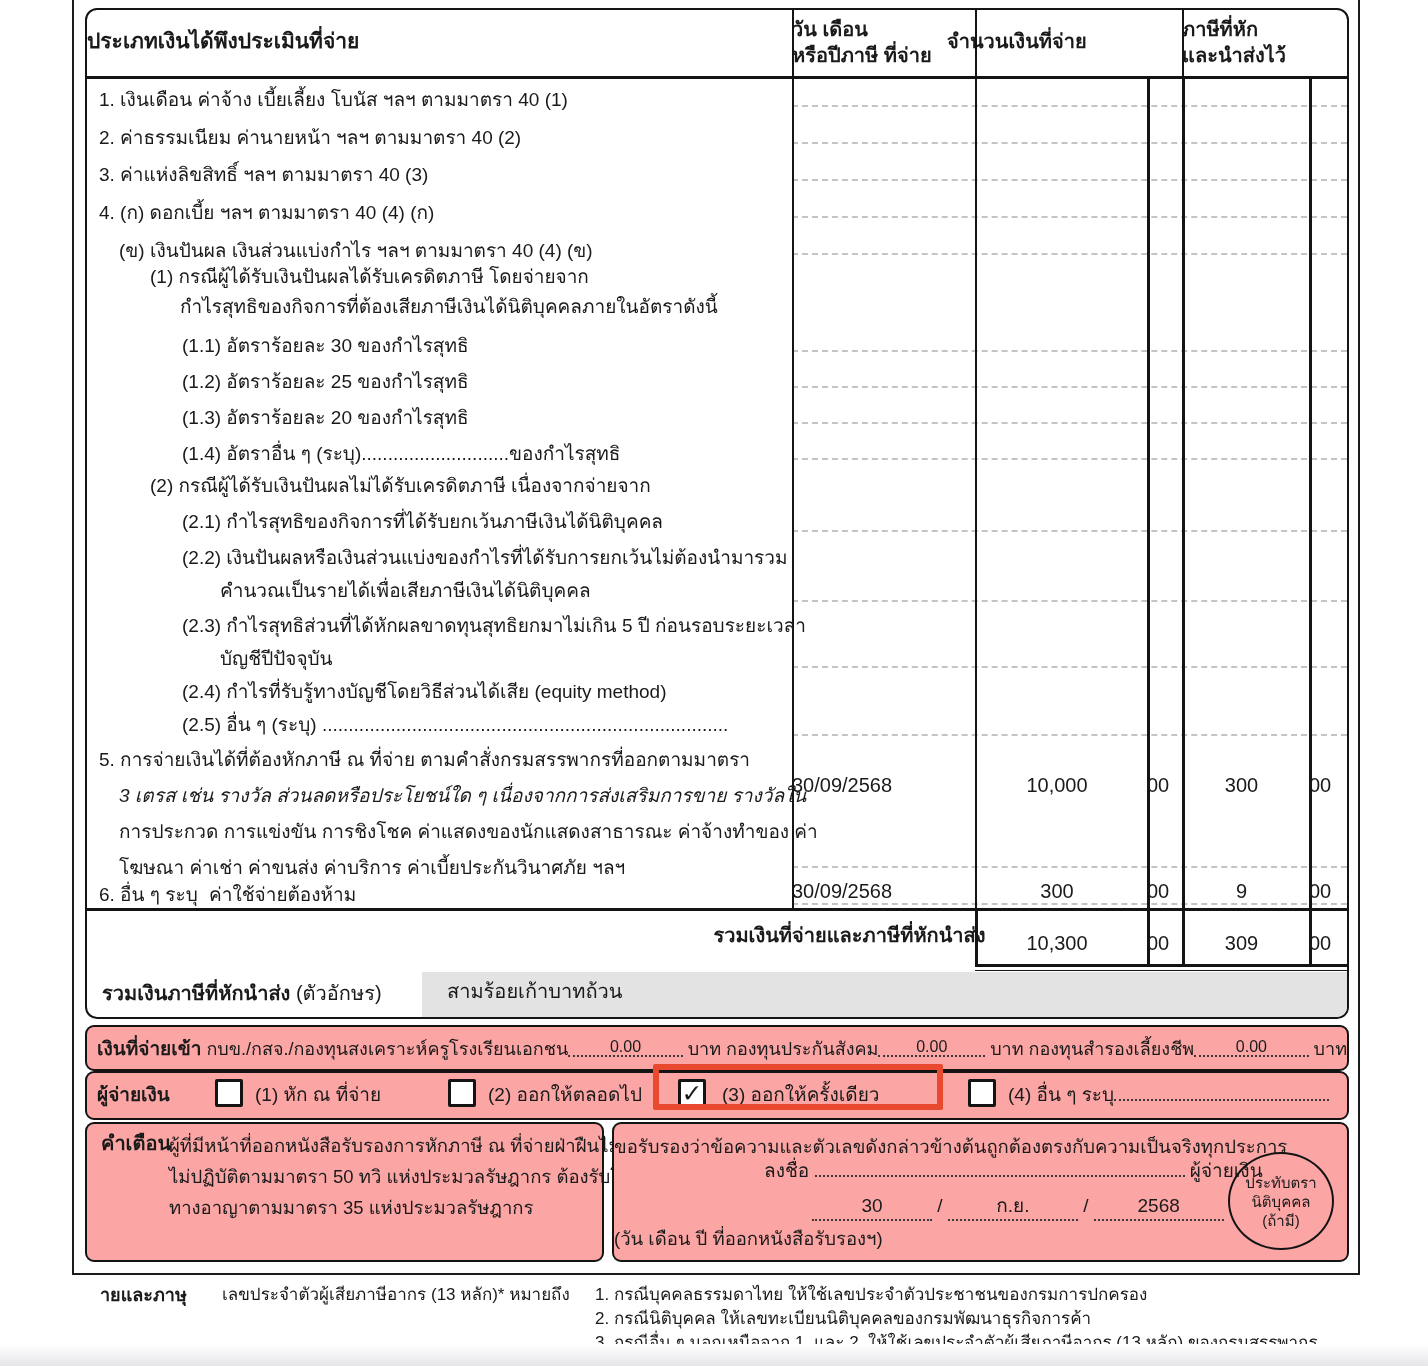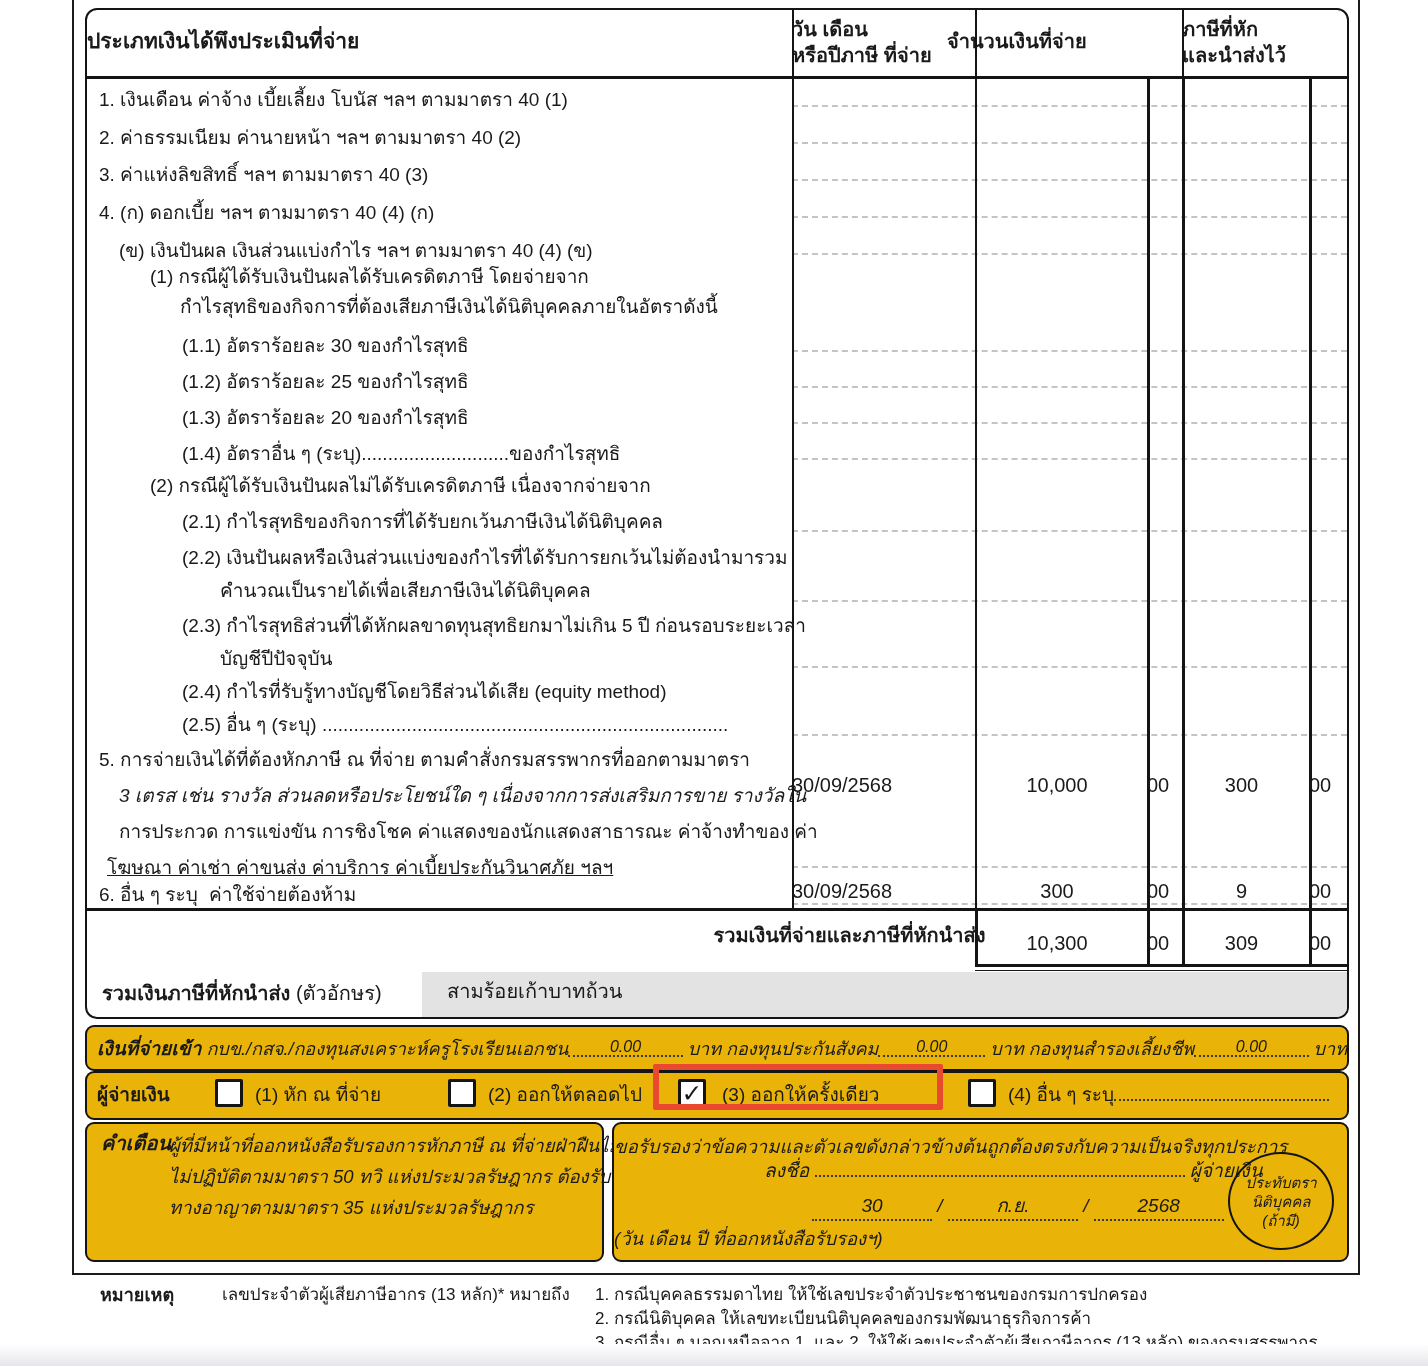--- a/index.html
+++ b/index.html
@@ -21,21 +21,21 @@
   .vline.thick{border-left-width:3px;}
   .dashed{height:0;border-top:2px dashed #c4c4c4;left:705px;width:555px;}
   .hdr{font-size:20px;font-weight:bold;line-height:26px;}
   .cellval{font-size:20px;line-height:26px;white-space:nowrap;}
   .graybox{background:#e3e3e3;}
 
   .dotfill{display:inline-block;border-bottom:2px dotted #3a3a3a;text-align:center;vertical-align:baseline;}
   .smallval{font-size:16px;line-height:16px;}
 
   
-  .obox{border:2.5px solid #141414;border-radius:9px;background:#eab308;font-style:italic;}
+  .obox{border:2.5px solid #141414;border-radius:9px;background:#fca5a5;}
   .checkbox{width:28px;height:28px;border:3px solid #141414;border-radius:2px;background:#fff;box-sizing:border-box;
             display:flex;align-items:center;justify-content:center;font-size:25px;font-weight:bold;line-height:1;}
   .redrect{border:6px solid #e8492f;border-radius:2px;background:transparent;}
 
   .stamp{border:2.5px solid #141414;border-radius:50%;display:flex;flex-direction:column;align-items:center;justify-content:center;
          font-size:15px;line-height:19px;text-align:center;}
 
   .note{font-size:17px;line-height:24px;white-space:nowrap;}
   .bottom-fade{left:0;top:1344px;width:1428px;height:22px;background:linear-gradient(#ffffff,#e6e6ea);}
 </style>
@@ -102,21 +102,21 @@
     <div class="abs t" style="left:95px;top:498px;">(2.1) กำไรสุทธิของกิจการที่ได้รับยกเว้นภาษีเงินได้นิติบุคคล</div>
     <div class="abs t" style="left:95px;top:534px;">(2.2) เงินปันผลหรือเงินส่วนแบ่งของกำไรที่ได้รับการยกเว้นไม่ต้องนำมารวม</div>
     <div class="abs t" style="left:133px;top:567px;">คำนวณเป็นรายได้เพื่อเสียภาษีเงินได้นิติบุคคล</div>
     <div class="abs t" style="left:95px;top:602px;">(2.3) กำไรสุทธิส่วนที่ได้หักผลขาดทุนสุทธิยกมาไม่เกิน 5 ปี ก่อนรอบระยะเวลา</div>
     <div class="abs t" style="left:133px;top:635px;">บัญชีปีปัจจุบัน</div>
     <div class="abs t" style="left:95px;top:668px;">(2.4) กำไรที่รับรู้ทางบัญชีโดยวิธีส่วนได้เสีย (equity method)</div>
     <div class="abs t" style="left:95px;top:701px;">(2.5) อื่น ๆ (ระบุ) .............................................................................</div>
     <div class="abs t" style="left:12px;top:736px;">5. การจ่ายเงินได้ที่ต้องหักภาษี ณ ที่จ่าย ตามคำสั่งกรมสรรพากรที่ออกตามมาตรา</div>
     <div class="abs t" style="left:32px;top:772px;font-style:italic;">3 เตรส เช่น รางวัล ส่วนลดหรือประโยชน์ใด ๆ เนื่องจากการส่งเสริมการขาย รางวัลใน</div>
     <div class="abs t" style="left:32px;top:808px;">การประกวด การแข่งขัน การชิงโชค ค่าแสดงของนักแสดงสาธารณะ ค่าจ้างทำของ ค่า</div>
-    <div class="abs t" style="left:20px;top:844px;text-decoration:underline;">โฆษณา ค่าเช่า ค่าขนส่ง ค่าบริการ ค่าเบี้ยประกันวินาศภัย ฯลฯ</div>
+    <div class="abs t" style="left:32px;top:844px;">โฆษณา ค่าเช่า ค่าขนส่ง ค่าบริการ ค่าเบี้ยประกันวินาศภัย ฯลฯ</div>
 
     <div class="abs t" style="left:12px;top:871px;">
       <span>6. อื่น ๆ ระบุ</span>
       <span class="dotfill" style="width:455px;text-align:left;padding-left:6px;">ค่าใช้จ่ายต้องห้าม</span>
     </div>
 
     <div class="abs cellval center" style="left:705px;top:762px;width:183px;">30/09/2568</div>
     <div class="abs cellval right" style="left:888px;top:762px;width:164px;">10,000</div>
     <div class="abs cellval center" style="left:1060px;top:762px;width:35px;">00</div>
     <div class="abs cellval right" style="left:1095px;top:762px;width:119px;">300</div>
@@ -212,20 +212,20 @@
 
     <div class="abs center" style="left:0;top:100px;width:700px;font-size:18.5px;">(วัน เดือน ปี ที่ออกหนังสือรับรองฯ)</div>
 
     <div class="abs stamp" style="left:614px;top:28px;width:102px;height:94px;">
       <div>ประทับตรา</div>
       <div>นิติบุคคล</div>
       <div>(ถ้ามี)</div>
     </div>
   </div>
 
-  <div class="abs note b" style="left:100px;top:1283px;font-size:18px;">หมายเหตุ</div>
+  <div class="abs note b" style="left:100px;top:1283px;font-size:18px;">ายและภาษุ</div>
   <div class="abs note" style="left:222px;top:1283px;">เลขประจำตัวผู้เสียภาษีอากร (13 หลัก)* หมายถึง</div>
   <div class="abs note" style="left:595px;top:1283px;">1. กรณีบุคคลธรรมดาไทย ให้ใช้เลขประจำตัวประชาชนของกรมการปกครอง</div>
   <div class="abs note" style="left:595px;top:1307px;">2. กรณีนิติบุคคล ให้เลขทะเบียนนิติบุคคลของกรมพัฒนาธุรกิจการค้า</div>
   <div class="abs note" style="left:595px;top:1331px;">3. กรณีอื่น ๆ นอกเหนือจาก 1. และ 2. ให้ใช้เลขประจำตัวผู้เสียภาษีอากร (13 หลัก) ของกรมสรรพากร</div>
 
   <div class="abs bottom-fade"></div>
 </div>
 
 </body></html>

